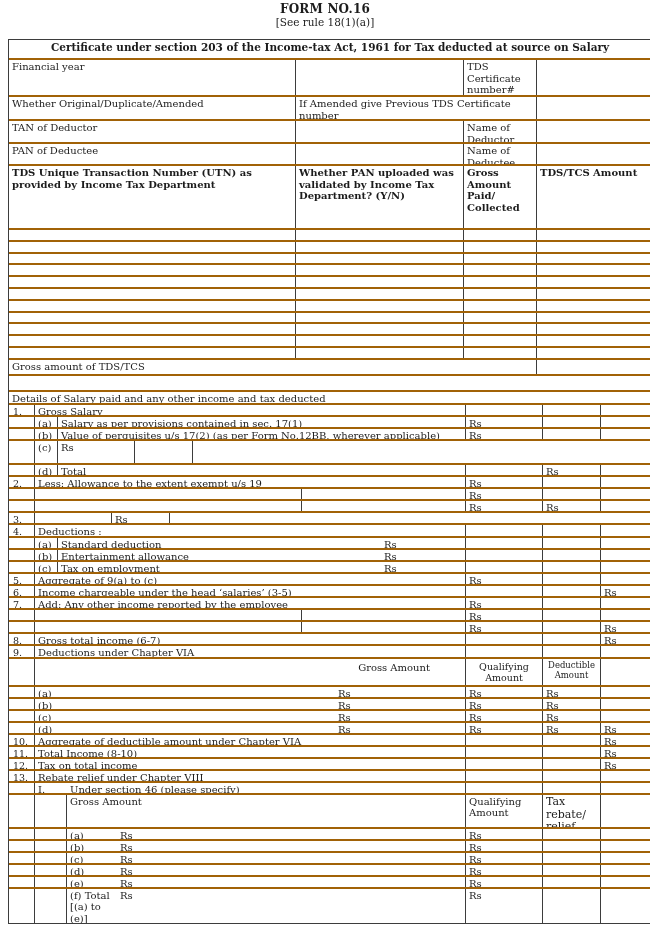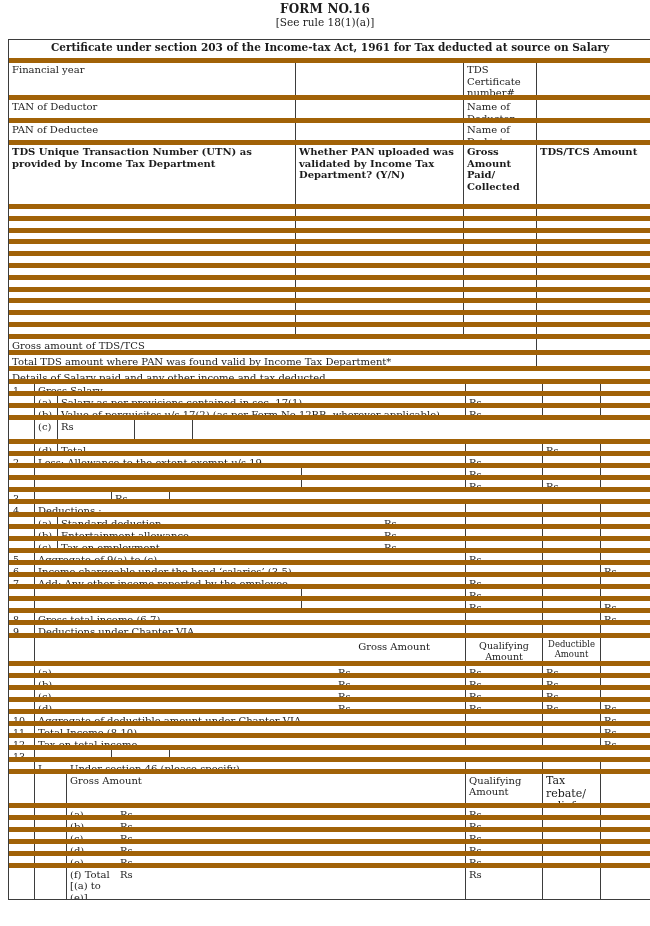--- a/index.html
+++ b/index.html
@@ -3,21 +3,21 @@
 <meta charset="utf-8">
 <style>
   html,body{margin:0;padding:0;background:#fff;}
   .page{position:relative;width:650px;height:926px;background:#fff;overflow:hidden;
         font-family:"DejaVu Serif",serif;color:#1c1c1c;padding-left:18px;}
   .hdr{position:absolute;top:2px;left:0;width:650px;text-align:center;}
   .t1{font-size:12px;font-weight:bold;letter-spacing:.2px;}
   .t2{font-size:10.5px;}
   .tbl{position:absolute;left:8px;top:39px;width:644px;box-sizing:border-box;
        border:1px solid #3d3d3d;}
-  .row{display:flex;box-sizing:border-box;border-top:5px solid #a16207;align-items:stretch;}
+  .row{display:flex;box-sizing:border-box;border-top:2px solid #a16207;align-items:stretch;}
   .row:first-child{border-top:none;}
   .c{box-sizing:border-box;border-left:1px solid #3d3d3d;padding:1px 3px;
      font-size:10px;line-height:1.17;overflow:hidden;position:relative;}
   .c:first-child{border-left:none;}
   .b{font-weight:bold;}
   .ctr{text-align:center;}
   .fs95{font-size:9.5px;}
   .fs9{font-size:11px;}
   .fs85{font-size:8.5px;}
   
@@ -57,20 +57,25 @@
       <div class="c full ctr b" style="font-size:10.5px">Certificate under section 203 of the Income-tax Act, 1961 for Tax deducted at source on Salary</div>
     </div>
 
     <div class="row h37">
       <div class="c tc1">Financial year</div>
       <div class="c tc2"></div>
       <div class="c tc3">TDS Certificate number#</div>
       <div class="c tc4"></div>
     </div>
 
+    <div class="row h24">
+      <div class="c tc1">Whether Original/Duplicate/Amended</div>
+      <div class="c tc23">If Amended give Previous TDS Certificate number</div>
+      <div class="c tc4"></div>
+    </div>
 
     <div class="row h23">
       <div class="c tc1">TAN of Deductor</div>
       <div class="c tc2"></div>
       <div class="c tc3">Name of Deductor</div>
       <div class="c tc4"></div>
     </div>
 
     <div class="row h22">
       <div class="c tc1">PAN of Deductee</div>
@@ -152,21 +157,20 @@
       <div class="c tc3"></div>
       <div class="c tc4"></div>
     </div>
 
     <div class="row h16">
       <div class="c tc123">Gross amount of TDS/TCS</div>
       <div class="c tc4"></div>
     </div>
 
     <div class="row h16">
-      <div class="c tc123">Total TDS amount where PAN was found valid by Income Tax Department*</div>
       <div class="c tc4"></div>
     </div>
 
     <div class="row h13">
       <div class="c full">Details of Salary paid and any other income and tax deducted</div>
     </div>
 
     <div class="row h12">
       <div class="c num">1.</div>
       <div class="c cont">Gross Salary</div>
@@ -378,20 +382,21 @@
     <div class="row h12">
       <div class="c num">12.</div>
       <div class="c cont">Tax on total income</div>
       <div class="c rs1"></div>
       <div class="c rs2"></div>
       <div class="c rs3">Rs</div>
     </div>
 
     <div class="row h12">
       <div class="c num">13.</div>
+      <div class="c cont">Rebate relief under Chapter VIII</div>
       <div class="c rs1"></div>
       <div class="c rs2"></div>
       <div class="c rs3"></div>
     </div>
     <div class="row h12">
       <div class="c num"></div>
       <div class="c cont"><span class="l50" style="width:32px">I.</span><span>Under section 46 (please specify)</span></div>
       <div class="c rs1"></div>
       <div class="c rs2"></div>
       <div class="c rs3"></div>

